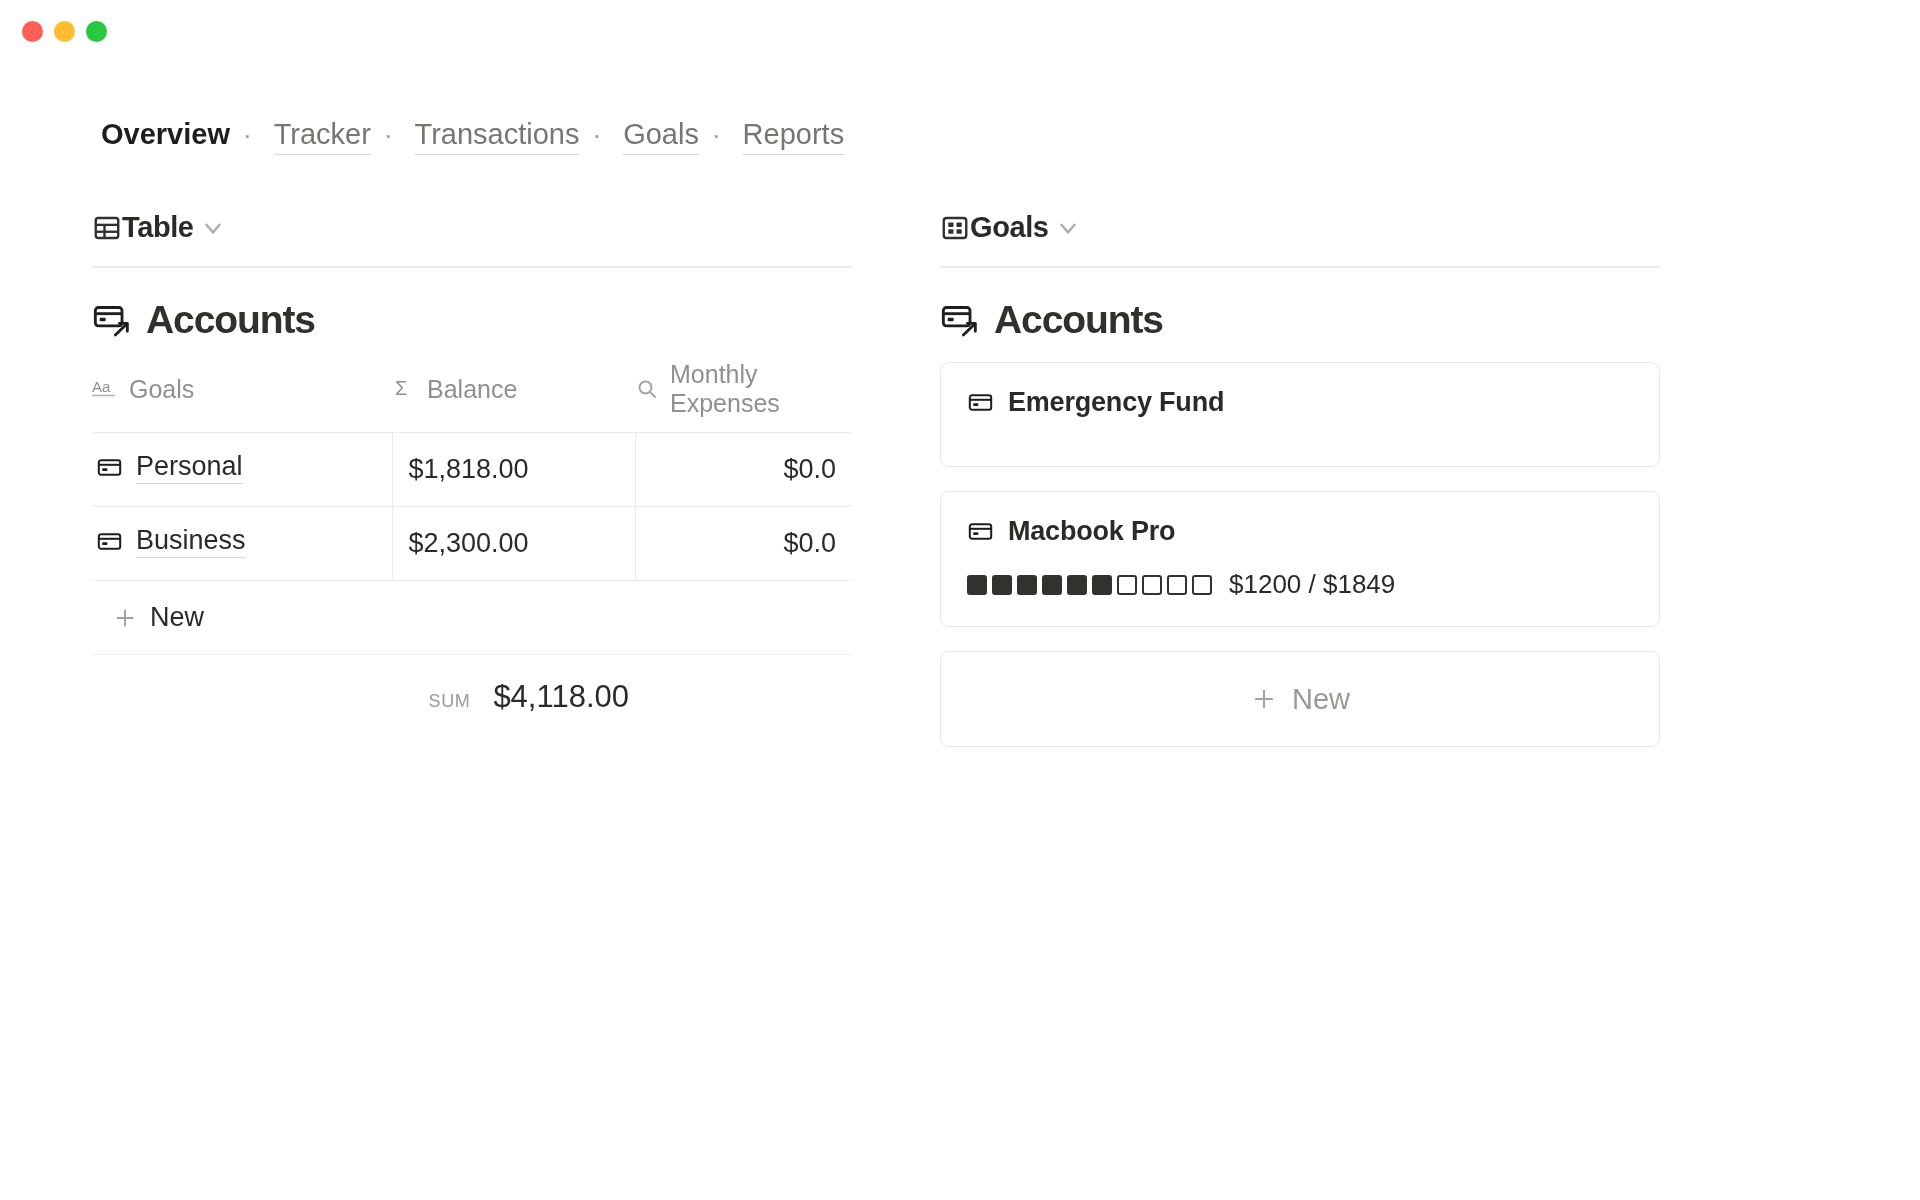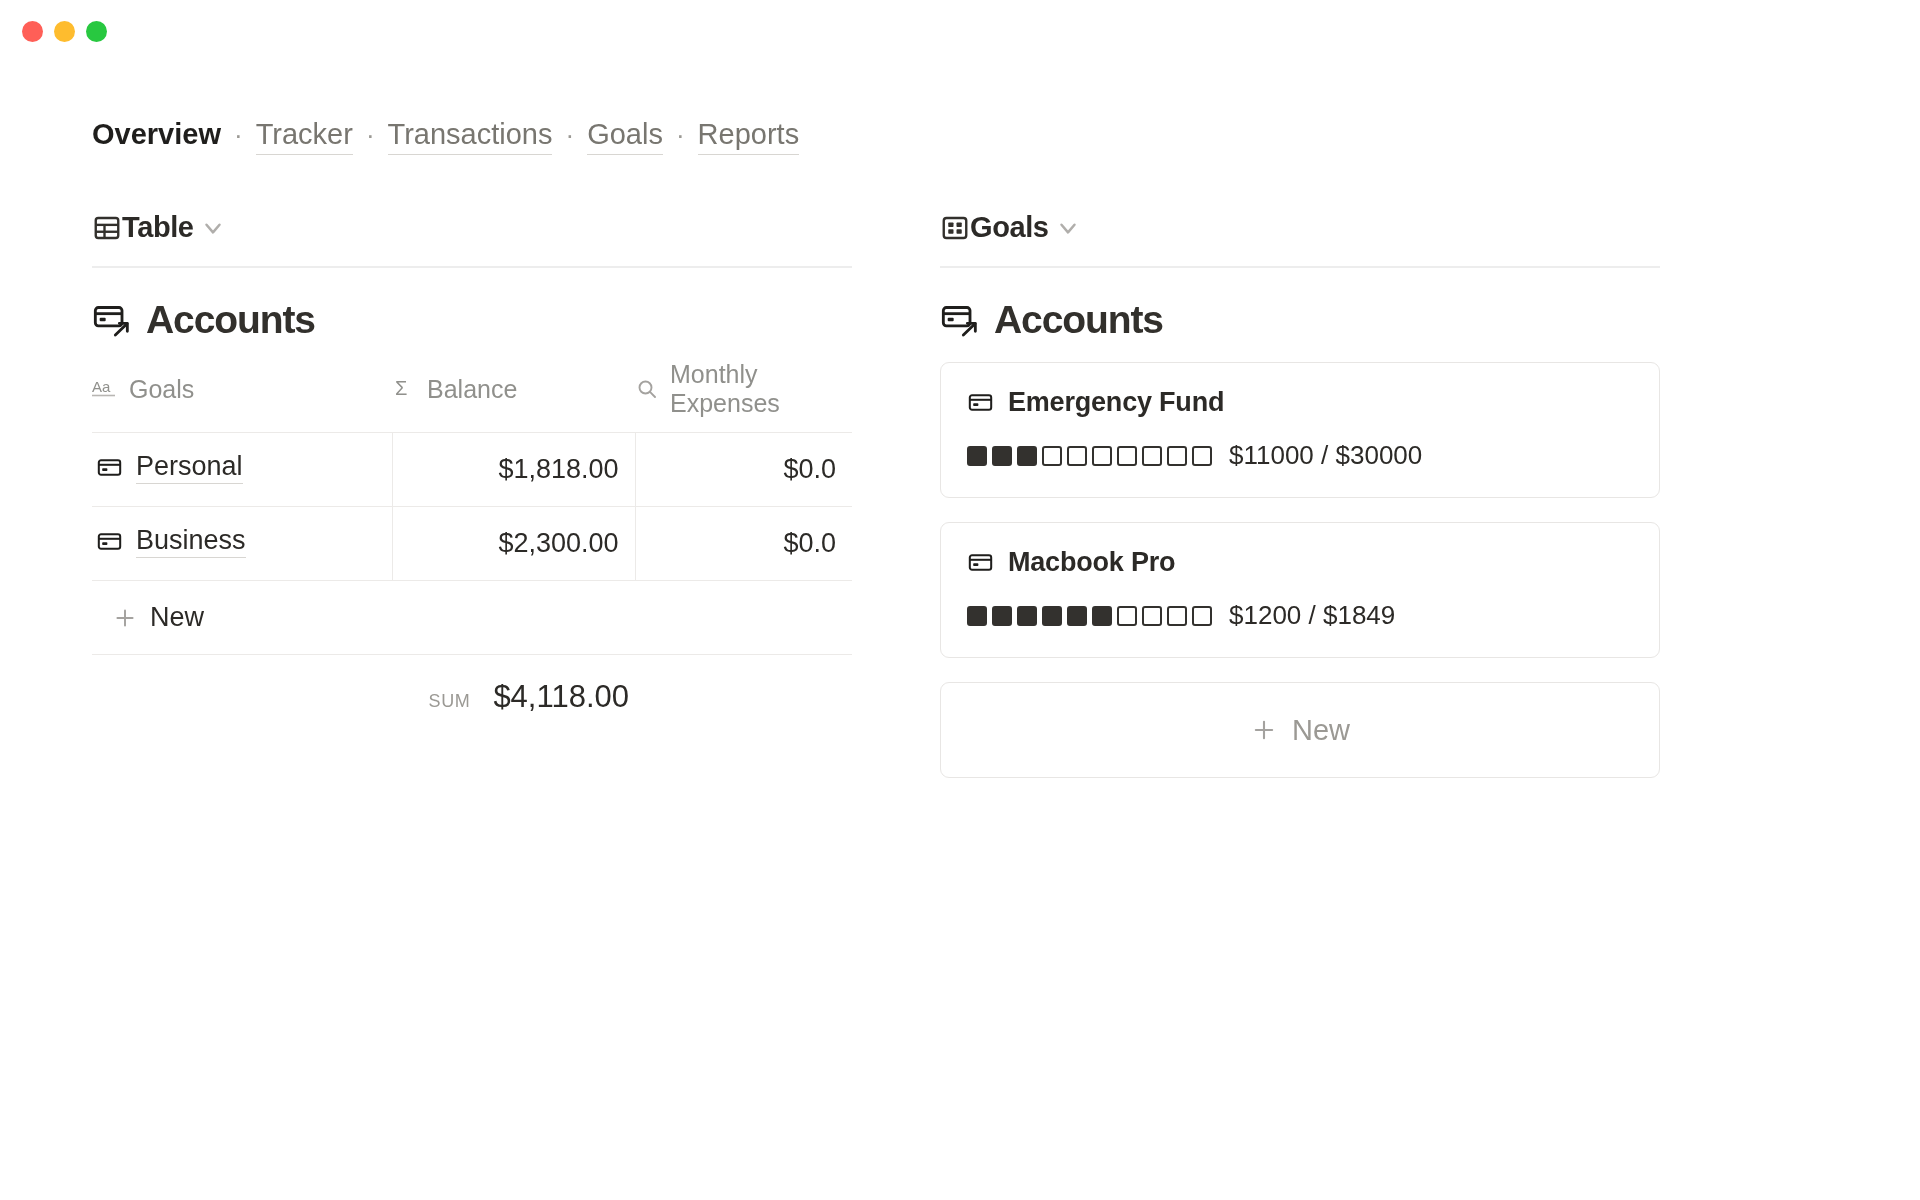--- a/index.html
+++ b/index.html
@@ -43,20 +43,21 @@
     gap: 0;
     margin-top: 56px;
     font-size: 29px;
   }
   .nav-link {
     color: #787670;
     text-decoration: none;
     border-bottom: 1.5px solid #d8d6d2;
     padding-bottom: 3px;
     cursor: pointer;
+    margin-left: 9px;
   }
   .nav-link.current {
     color: #1f1e1c;
     font-weight: 700;
     border-bottom: none;
   }
   .nav-sep {
     color: #9b9994;
     padding: 0 13px;
     font-size: 26px;
@@ -118,21 +119,21 @@
 
   table.tbl td {
     border-top: 1.5px solid #eceae8;
     border-bottom: 1.5px solid #eceae8;
     height: 74px;
     font-size: 27px;
     color: #2c2a27;
     padding: 0 16px;
   }
   table.tbl td.cell-name { padding-left: 4px; border-right: 1.5px solid #eceae8; }
-  table.tbl td.cell-num  { text-align: right; border-right: 1.5px solid #eceae8; }
+  table.tbl td.cell-num  { border-right: 1.5px solid #eceae8; }
   table.tbl td.cell-last { text-align: right; border-right: none; }
 
   .row-link {
     display: inline-flex;
     align-items: center;
     gap: 13px;
   }
   .row-link .lbl {
     border-bottom: 1.5px solid #d8d6d2;
     padding-bottom: 1px;
@@ -414,35 +415,20 @@
         <div class="card">
           <div class="card-head">
             <span>
               <svg width="27" height="27" viewBox="0 0 24 24" fill="none" stroke="#1f1e1c" stroke-width="1.8">
                 <rect x="2.5" y="5.5" width="19" height="13" rx="2"></rect>
                 <line x1="2.5" y1="9.6" x2="21.5" y2="9.6"></line>
                 <rect x="5.5" y="12.6" width="4.6" height="2.6" rx="0.7" fill="#1f1e1c" stroke="none"></rect>
               </svg>
             </span>
             <span class="card-title">Emergency Fund</span>
-          </div>
-          <div class="card-progress">
-            <span class="pips" style="display:flex;gap:5px;">
-                <span class="pip on"></span>
-                <span class="pip on"></span>
-                <span class="pip on"></span>
-                <span class="pip off"></span>
-                <span class="pip off"></span>
-                <span class="pip off"></span>
-                <span class="pip off"></span>
-                <span class="pip off"></span>
-                <span class="pip off"></span>
-                <span class="pip off"></span>
-              </span>
-            <span class="progress-text">$11000 / $30000</span>
           </div>
         </div>
 
         <div class="card">
           <div class="card-head">
             <span>
               <svg width="27" height="27" viewBox="0 0 24 24" fill="none" stroke="#1f1e1c" stroke-width="1.8">
                 <rect x="2.5" y="5.5" width="19" height="13" rx="2"></rect>
                 <line x1="2.5" y1="9.6" x2="21.5" y2="9.6"></line>
                 <rect x="5.5" y="12.6" width="4.6" height="2.6" rx="0.7" fill="#1f1e1c" stroke="none"></rect>

